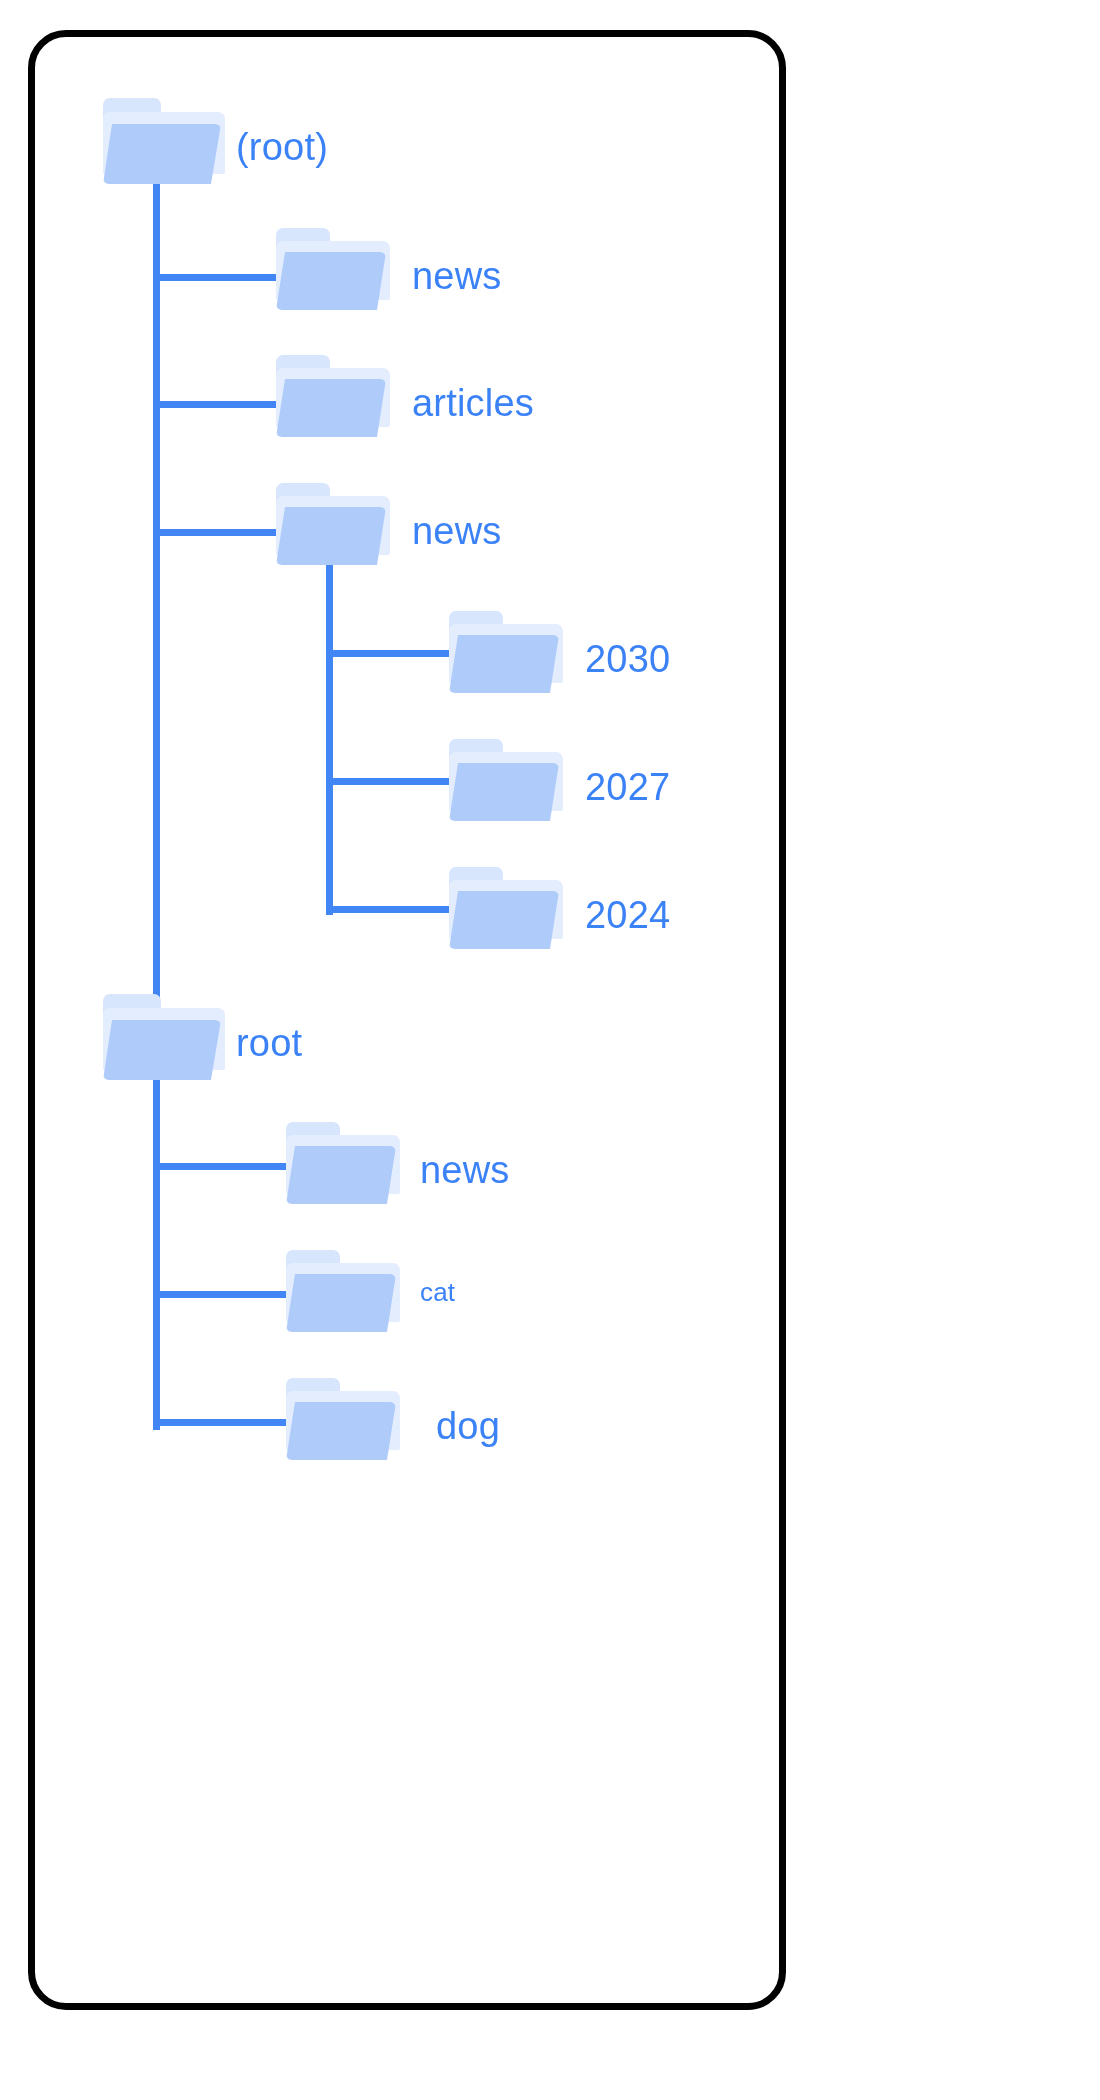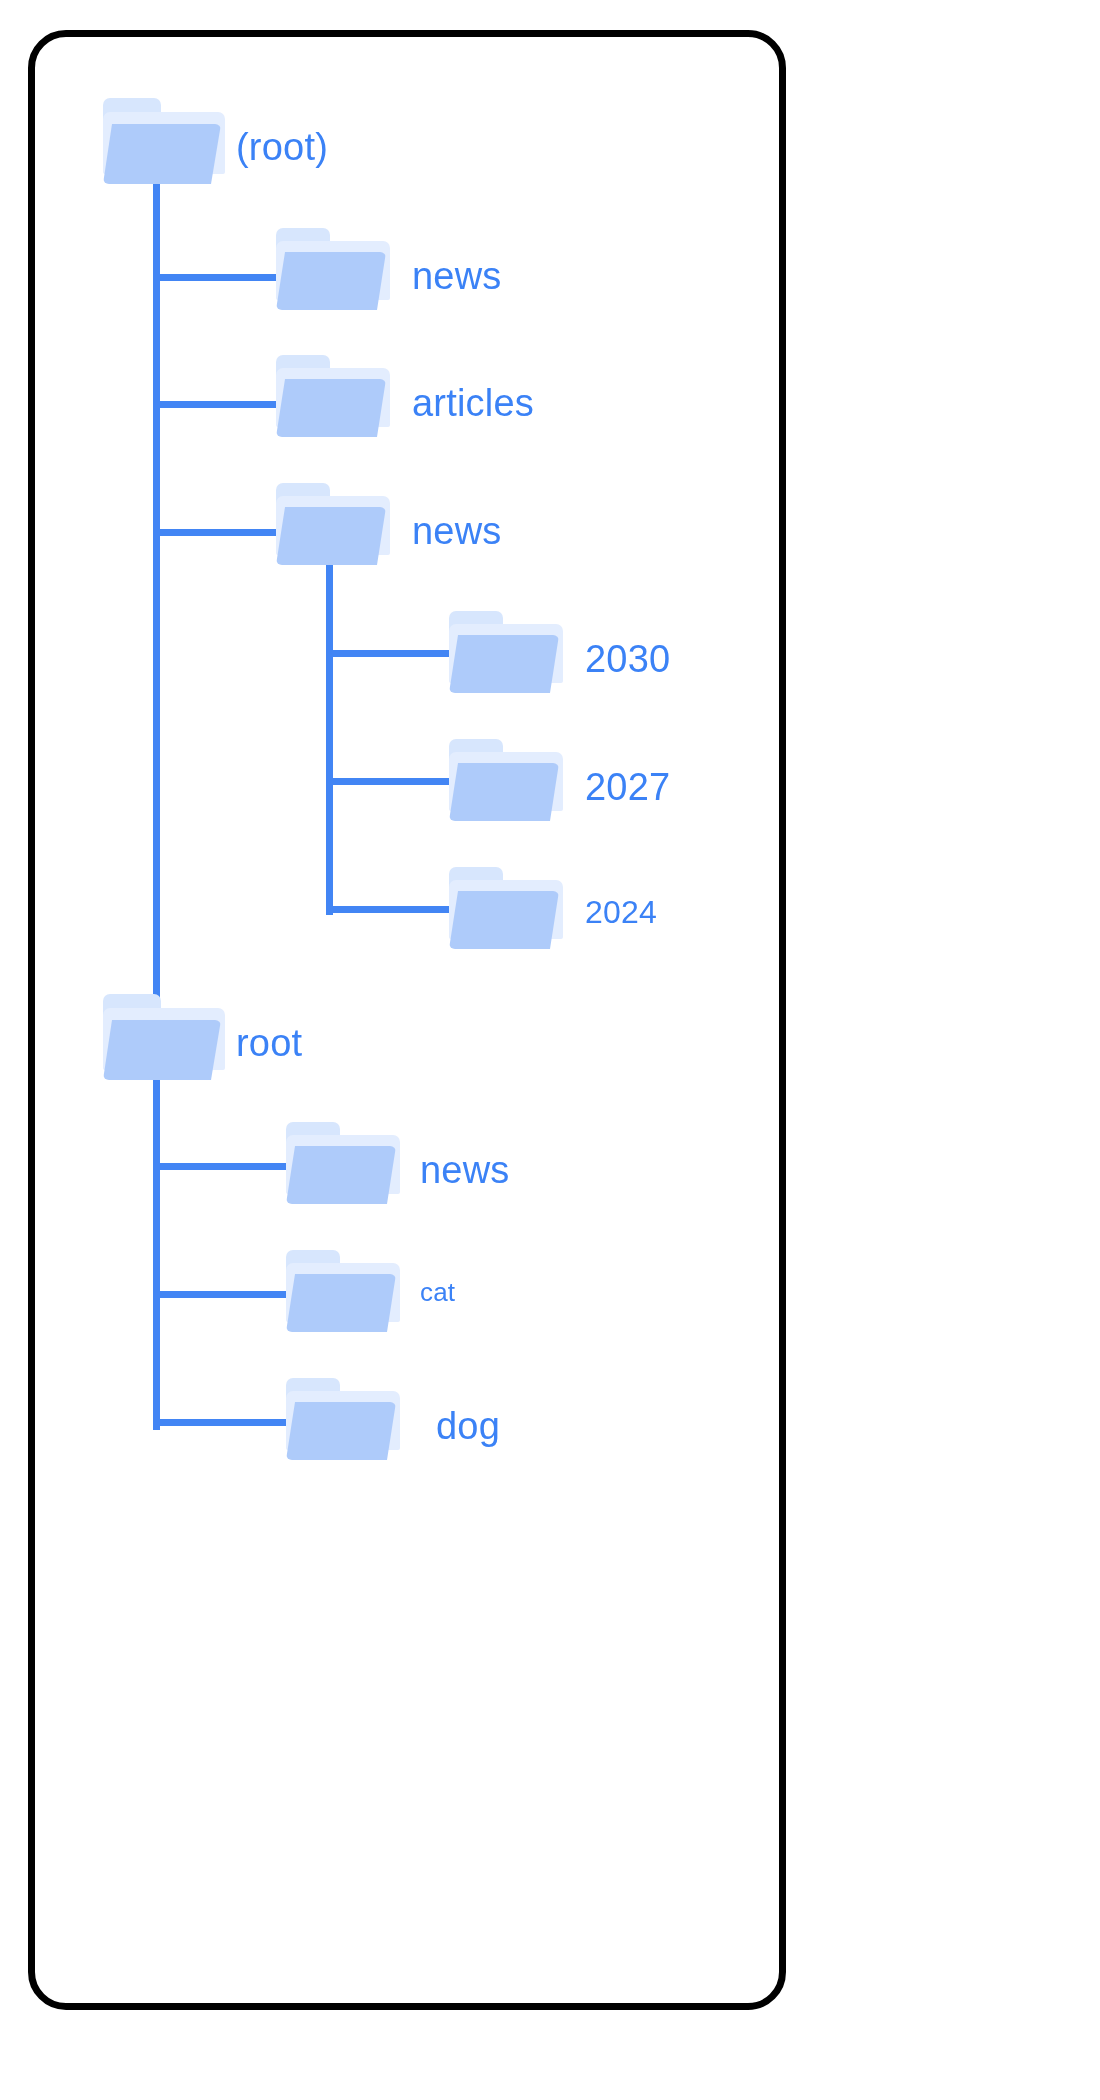--- a/index.html
+++ b/index.html
@@ -111,21 +111,21 @@
     <div class="f-mid" style="left:0px;  top:13px; width:114px; height:59px;"></div>
     <div class="f-front" style="left:0px; top:24px; width:110px; height:58px; clip-path:polygon(9px 0,110px 0,101px 58px,0 58px); border-radius:6px;"></div>
   </div>
   <div class="label" style="left:585px; top:768px; font-size:38px;">2027</div>
 
   <div class="folder" style="left:449px; top:867px; width:114px; height:82px;">
     <div class="f-back" style="left:0px;  top:0px;  width:54px;  height:38px;"></div>
     <div class="f-mid" style="left:0px;  top:13px; width:114px; height:59px;"></div>
     <div class="f-front" style="left:0px; top:24px; width:110px; height:58px; clip-path:polygon(9px 0,110px 0,101px 58px,0 58px); border-radius:6px;"></div>
   </div>
-  <div class="label" style="left:585px; top:896px; font-size:32px;">2024</div>
+  <div class="label" style="left:585px; top:896px; font-size:38px;">2024</div>
 
   <div class="folder" style="left:103px; top:994px; width:122px; height:86px;">
     <div class="f-back" style="left:0px;  top:0px;  width:58px;  height:40px;"></div>
     <div class="f-mid" style="left:0px;  top:14px; width:122px; height:62px;"></div>
     <div class="f-front" style="left:0px; top:26px; width:118px; height:60px; clip-path:polygon(9px 0,118px 0,108px 60px,0 60px); border-radius:6px;"></div>
   </div>
   <div class="label" style="left:236px; top:1024px; font-size:38px;">root</div>
 
   <div class="folder" style="left:286px; top:1122px; width:114px; height:82px;">
     <div class="f-back" style="left:0px;  top:0px;  width:54px;  height:38px;"></div>

